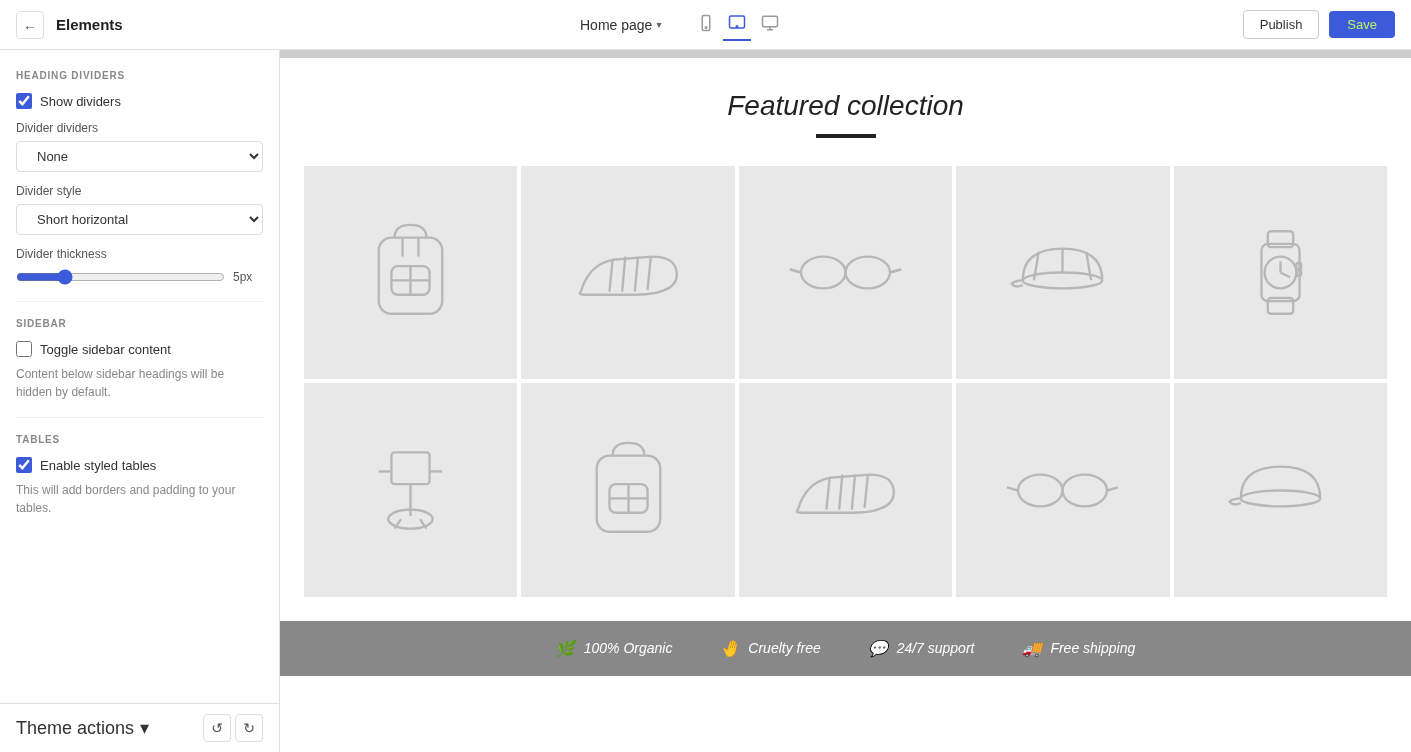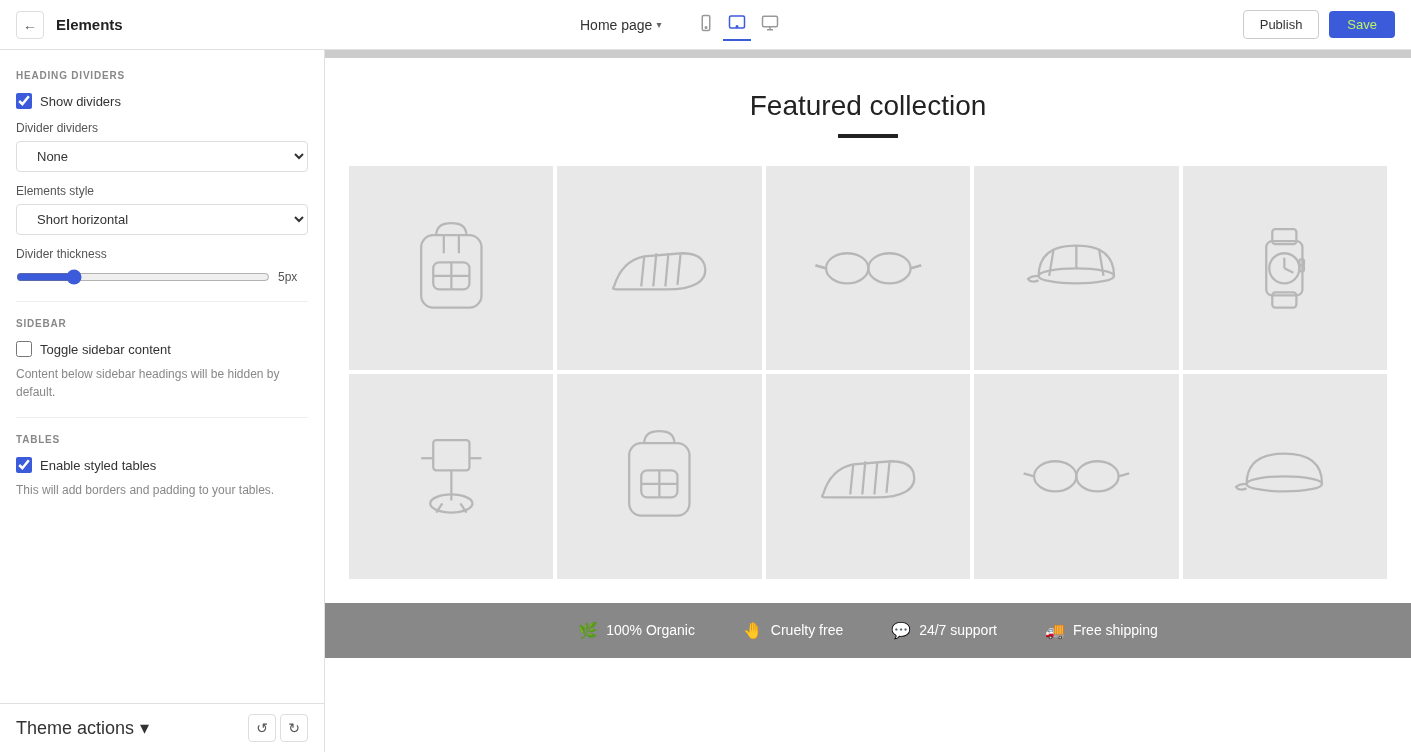--- a/index.html
+++ b/index.html
@@ -19,21 +19,21 @@
     .viewport-btn { background: none; border: none; cursor: pointer; color: #999; font-size: 16px; padding: 4px; }
     .viewport-btn.active { color: #3b5bdb; border-bottom: 2px solid #3b5bdb; }
     .publish-btn { background: #fff; border: 1px solid #ccc; border-radius: 4px; padding: 6px 16px; cursor: pointer; font-size: 13px; color: #333; }
     .save-btn { background: #3b5bdb; color: #bef264; border: none; border-radius: 4px; padding: 6px 18px; cursor: pointer; font-size: 13px; font-weight: 500; }
 
     
     .main { display: flex; flex: 1; overflow: hidden; }
 
     
     .left-panel {
-      width: 325px; flex-shrink: 0; background: #fff; border-right: 1px solid #e0e0e0;
+      width: 280px; flex-shrink: 0; background: #fff; border-right: 1px solid #e0e0e0;
       overflow-y: auto; display: flex; flex-direction: column;
     }
     .panel-top { flex: 1; padding: 16px; overflow-y: auto; }
     .section-header {
       font-size: 10px; font-weight: 700; color: #888; letter-spacing: 0.08em;
       text-transform: uppercase; margin-bottom: 12px; margin-top: 4px;
     }
     .checkbox-row { display: flex; align-items: center; gap: 8px; margin-bottom: 8px; }
     .checkbox-row input[type=checkbox] { width: 16px; height: 16px; accent-color: #3b5bdb; }
     .checkbox-label { font-size: 13px; color: #333; }
@@ -58,21 +58,21 @@
       display: flex; align-items: center; gap: 6px;
     }
     .undo-redo { display: flex; gap: 4px; }
     .icon-btn {
       background: none; border: 1px solid #ddd; border-radius: 4px;
       width: 28px; height: 28px; cursor: pointer; display: flex; align-items: center; justify-content: center;
       font-size: 14px; color: #555;
     }
 
     
-    .preview-area { flex: 1; overflow-y: auto; background: #86efac; }
+    .preview-area { flex: 1; overflow-y: auto; background: #86efac; font-style: italic; }
     .preview-inner { background: #fff; min-height: 100%; }
 
     
     .featured-section { padding: 32px 24px 24px; }
     .featured-title { text-align: center; font-size: 28px; font-weight: 400; color: #222; margin-bottom: 12px; }
     .featured-divider { width: 60px; height: 4px; background: #222; margin: 0 auto 28px; }
     .product-grid { display: grid; grid-template-columns: repeat(5, 1fr); gap: 4px; }
     .product-card {
       background: #e8e8e8; aspect-ratio: 1; display: flex; align-items: center;
       justify-content: center; padding: 16px;
@@ -139,21 +139,21 @@
       <div class="checkbox-row">
         <input type="checkbox" checked="" id="show-dividers" style="">
         <label class="checkbox-label" for="show-dividers">Show dividers</label>
       </div>
       <div class="field-label">Divider dividers</div>
       <select class="select-field">
         <option>None</option>
         <option>Fade</option>
         <option>Slide</option>
       </select>
-      <div class="field-label">Elements style</div>
+      <div class="field-label">Divider style</div>
       <select class="select-field">
         <option>Short horizontal</option>
         <option>Full width</option>
         <option>Dotted</option>
         <option>Dashed</option>
       </select>
       <div class="field-label">Divider thickness</div>
       <div class="slider-row">
         <input type="range" class="slider" min="1" max="20" value="5" style="">
         <span class="slider-value">5px</span>

